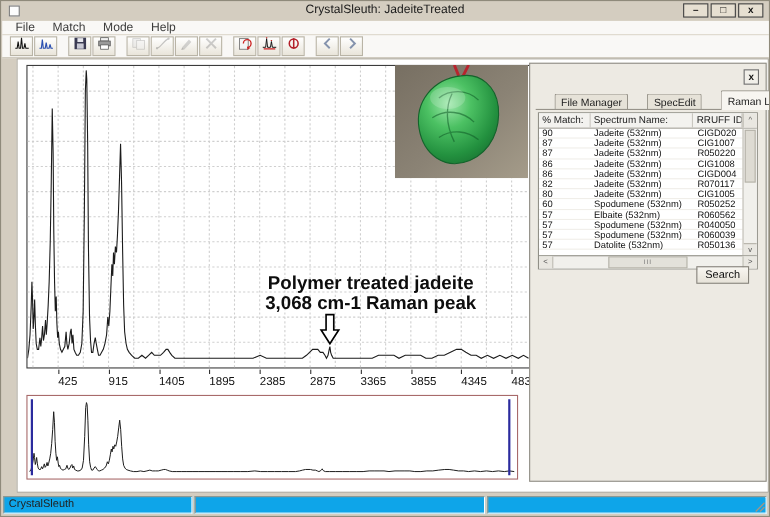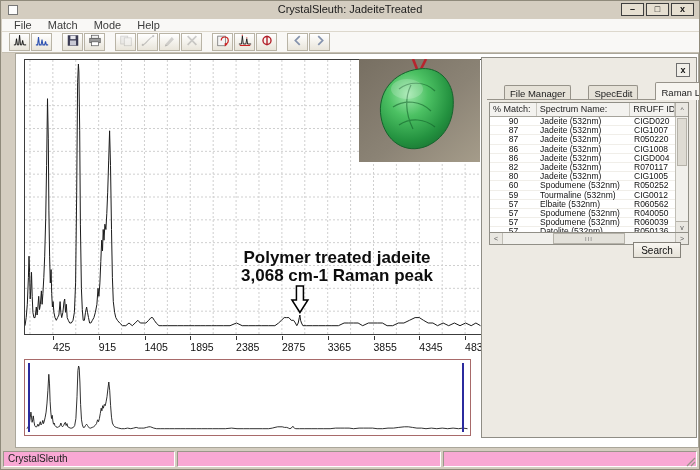--- a/index.html
+++ b/index.html
@@ -71,21 +71,21 @@
   .th { font-size:9px; color:#222; padding:1px 3px; border-right:1px solid #c9c7c0;
         white-space:nowrap; overflow:hidden; }
   .scorner { width:13px; background:#e9e7e1; border-left:1px solid #b5b2a9;
              display:flex; align-items:center; justify-content:center;
              font-size:7px; color:#555; }
   .tbody-wrap { position:relative; height:115px; overflow:hidden; }
   .rows { position:absolute; left:0; top:0; width:186px; }
   .trow { display:flex; height:9.2px; align-items:center;
           border-bottom:1px solid #f0eee9; }
   .td { padding:0 3px; color:#111; white-space:nowrap; overflow:hidden; }
-  .td0 { width:47px; text-align:center; }
+  .td0 { width:47px; text-align:left; }
   .td1 { width:94px; }
   .td2 { width:45px; }
   .vtrack { position:absolute; right:0; top:0; bottom:0; width:13px;
             background:#f1f0ec; border-left:1px solid #c0beb6; }
   .vthumb { position:absolute; left:1px; right:1px; top:1px; height:48px;
             background:#dedbd3; border:1px solid #b5b2a9; }
   .varrow { position:absolute; left:0; right:0; bottom:0; height:11px;
             background:#e9e7e1; border-top:1px solid #b5b2a9; display:flex;
             align-items:center; justify-content:center; font-size:7px; color:#555; }
   .hscroll { display:flex; height:12px; border-top:1px solid #918f87;
@@ -102,21 +102,21 @@
   .btn { position:absolute; background:linear-gradient(#f8f6f1,#e7e3d9);
          border:1px solid #85827a; font-size:10px; color:#111;
          font-family:"Liberation Sans", sans-serif;
          display:flex; align-items:center; justify-content:center; }
   .search-btn { left:151px; top:184px; width:48px; height:16px; }
   .rfooter { position:absolute; left:0; right:0; bottom:0; height:28px;
              border-top:1px solid #b7b4ab; }
   .finished-btn { right:26px; bottom:6px; width:64px; height:17px; }
 
   
-  .sb { position:absolute; top:450px; height:16px; background:#f9a8d4;
+  .sb { position:absolute; top:450px; height:16px; background:#0ea5e9;
         border:1px solid #9a968a; border-bottom-color:#ffffff;
         border-right-color:#ffffff; font-size:10px; color:#222;
         line-height:14px; padding-left:4px; }
   .sb1 { left:2px; width:172px; }
   .sb2 { left:176px; width:264px; }
   .sb3 { left:442px; width:254px; }
   .grip { position:absolute; right:3px; top:452px; width:12px; height:12px; }
 </style>
 </head>
 <body>
@@ -398,25 +398,20 @@
                 <div class="td td0">80</div>
                 <div class="td td1">Jadeite  (532nm)</div>
                 <div class="td td2">CIG1005</div>
               </div>
               <div class="trow">
                 <div class="td td0">60</div>
                 <div class="td td1">Spodumene  (532nm)</div>
                 <div class="td td2">R050252</div>
               </div>
               <div class="trow">
-                <div class="td td0">59</div>
-                <div class="td td1">Tourmaline  (532nm)</div>
-                <div class="td td2">CIG0012</div>
-              </div>
-              <div class="trow">
                 <div class="td td0">57</div>
                 <div class="td td1">Elbaite  (532nm)</div>
                 <div class="td td2">R060562</div>
               </div>
               <div class="trow">
                 <div class="td td0">57</div>
                 <div class="td td1">Spodumene  (532nm)</div>
                 <div class="td td2">R040050</div>
               </div>
               <div class="trow">

